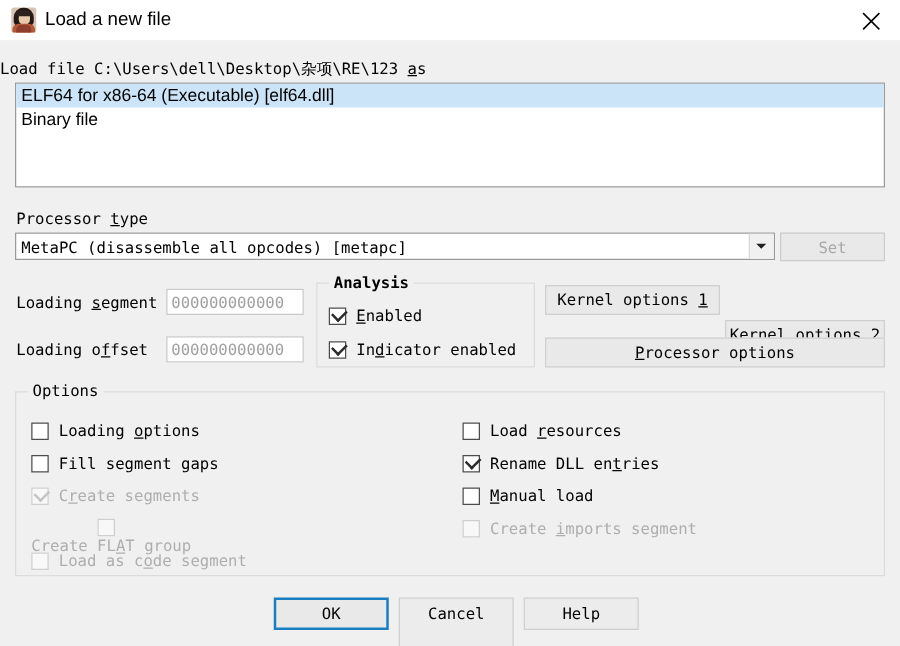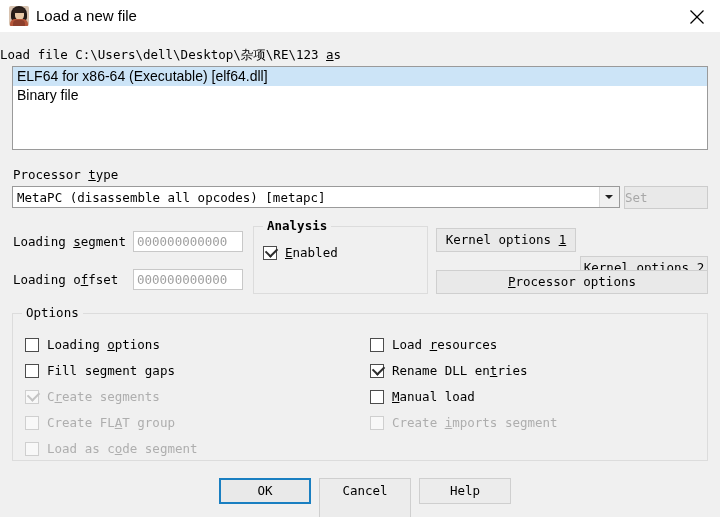--- a/index.html
+++ b/index.html
@@ -163,20 +163,21 @@
     border-right: 4px solid transparent;
     border-top: 4px solid #202020;
   }
   #set-button {
     position: absolute;
     left: 624px; top: 186px;
     width: 84px; height: 23px;
     background: #e9e9e9;
     border: 1px solid #cccccc;
     box-sizing: border-box;
+    text-align: center;
     line-height: 21px;
     color: #a8a8a8;
     cursor: default;
   }
 
   
   .load-label {
     position: absolute;
     white-space: nowrap;
   }
@@ -253,21 +254,21 @@
   .checkrow.disabled .lbl { color: #aeaeae; }
 
   
   #analysis-enabled   { left: 263px; top: 245px; }
   #analysis-indicator { left: 263px; top: 272px; }
 
   
   #opt-loading-options   { left: 25px; top: 337px; }
   #opt-fill-gaps         { left: 25px; top: 363px; }
   #opt-create-segments   { left: 25px; top: 389px; }
-  #opt-create-flat       { left: 25px; top: 415px; }
+  #opt-create-flat       { left: 25px; top: 415px; flex-direction: column; }
   #opt-load-as-code      { left: 25px; top: 441px; }
   #opt-load-resources    { left: 370px; top: 337px; }
   #opt-rename-dll        { left: 370px; top: 363px; }
   #opt-manual-load       { left: 370px; top: 389px; }
   #opt-create-imports    { left: 370px; top: 415px; }
 
   
   .pushbtn {
     position: absolute;
     background: #e9e9e9;
@@ -380,20 +381,26 @@
     <div class="group-title mono">Analysis</div>
   </div>
 
   <div id="analysis-enabled" class="checkrow">
     <span class="cb">
         <span class="tick"></span>
       </span>
     <span class="lbl mono"><span></span><u>E</u><span>nabled</span></span>
   </div>
 
+  <div id="analysis-indicator" class="checkrow">
+    <span class="cb">
+        <span class="tick"></span>
+      </span>
+    <span class="lbl mono"><span>In</span><u>d</u><span>icator enabled</span></span>
+  </div>
 
   <div id="kernel-options-1" class="pushbtn mono"><span>Kernel options </span><u>1</u></div>
 
   <div id="kernel-options-2" class="pushbtn mono"><span>Kernel options </span><u>2</u></div>
 
   <div id="processor-options" class="pushbtn mono"><u>P</u><span>rocessor options</span></div>
 
   <div id="options-group" class="groupbox">
     <div class="group-title mono">Options</div>
   </div>

